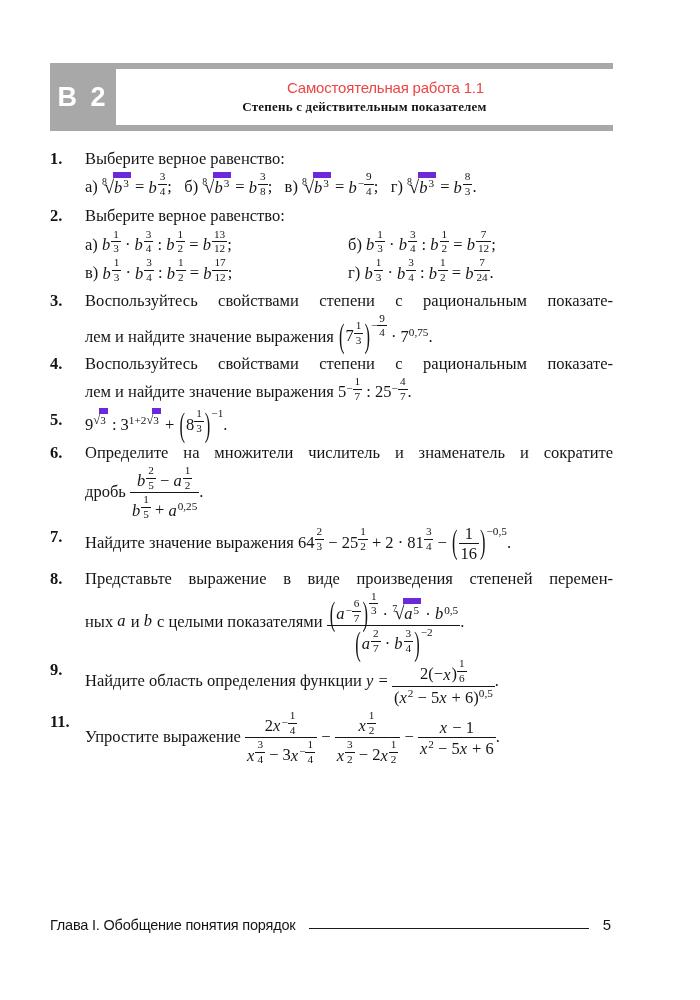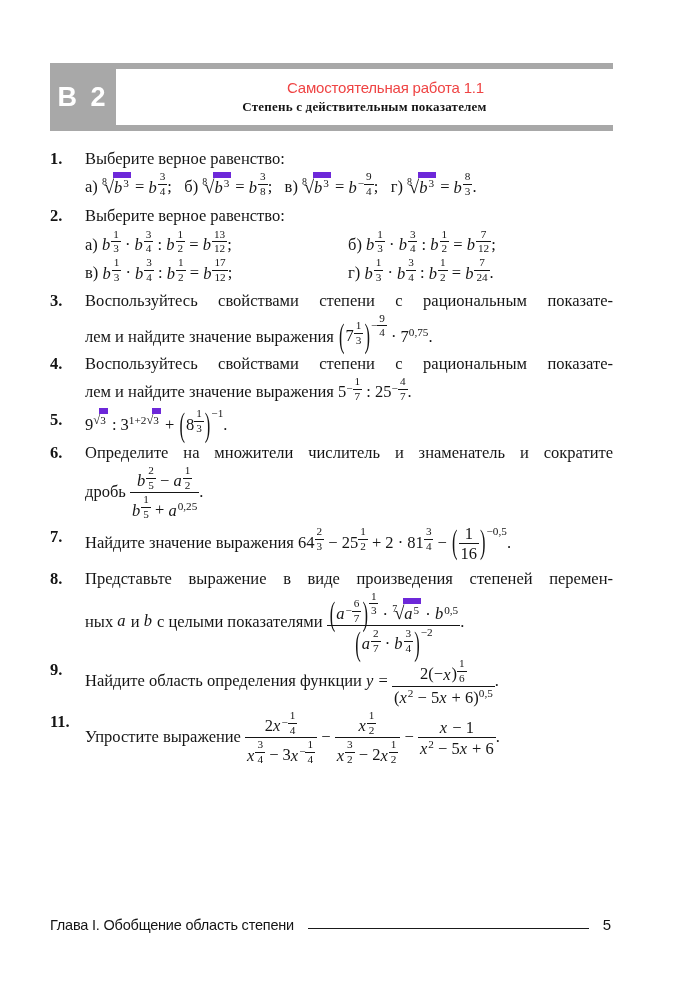--- a/index.html
+++ b/index.html
@@ -126,16 +126,16 @@
     </div>
     <div class="problem">
       <span class="pnum">11.</span>
       <div class="pbody">
         <div class="pline"><span class="mt">Упростите выражение </span><span class="mfrac"><span class="mnum"><span class="mt">2</span><span class="mi">x</span><span class="msup"><span class="mt">−</span><span class="mfrac"><span class="mnum"><span class="mt">1</span></span><span class="mden"><span class="mt">4</span></span></span></span></span><span class="mden"><span class="mi">x</span><span class="msup"><span class="mfrac"><span class="mnum"><span class="mt">3</span></span><span class="mden"><span class="mt">4</span></span></span></span><span class="mt"> − 3</span><span class="mi">x</span><span class="msup"><span class="mt">−</span><span class="mfrac"><span class="mnum"><span class="mt">1</span></span><span class="mden"><span class="mt">4</span></span></span></span></span></span><span class="mt"> − </span><span class="mfrac"><span class="mnum"><span class="mi">x</span><span class="msup"><span class="mfrac"><span class="mnum"><span class="mt">1</span></span><span class="mden"><span class="mt">2</span></span></span></span></span><span class="mden"><span class="mi">x</span><span class="msup"><span class="mfrac"><span class="mnum"><span class="mt">3</span></span><span class="mden"><span class="mt">2</span></span></span></span><span class="mt"> − 2</span><span class="mi">x</span><span class="msup"><span class="mfrac"><span class="mnum"><span class="mt">1</span></span><span class="mden"><span class="mt">2</span></span></span></span></span></span><span class="mt"> − </span><span class="mfrac"><span class="mnum"><span class="mi">x</span><span class="mt"> − 1</span></span><span class="mden"><span class="mi">x</span><span class="msup"><span class="mt">2</span></span><span class="mt"> − 5</span><span class="mi">x</span><span class="mt"> + 6</span></span></span><span class="mt">.</span></div>
       </div>
     </div>
   </div>
 
 <div class="footer">
-  <span>Глава I. Обобщение область степени</span>
+  <span>Глава I. Обобщение понятия порядок</span>
   <span class="rule"></span>
   <span class="pageno">5</span>
 </div>
 
 </body></html>

